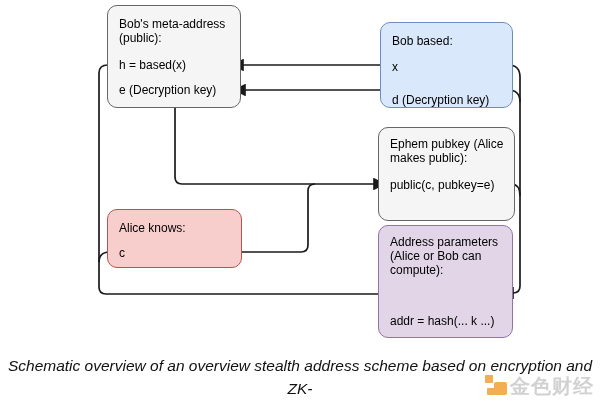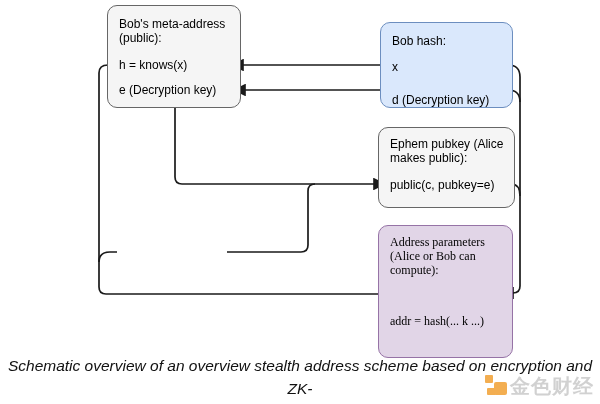--- a/index.html
+++ b/index.html
@@ -25,23 +25,23 @@
     white-space:normal;
   }
   .box .item{
     position:absolute;
     left:11px;
     line-height:14px;
     white-space:nowrap;
   }
   #box-bob-meta{left:107px;top:5px;width:134px;height:103px;background:#f5f5f5;border:1.5px solid #666666;padding-left:25px;}
   #box-bob-knows{left:380px;top:22px;width:133px;height:86px;background:#dae8fc;border:1.5px solid #6c8ebf;}
-  #box-ephem{left:378px;top:127px;width:137px;height:81px;background:#f5f5f5;border:1.5px solid #666666;}
+  #box-ephem{left:378px;top:127px;width:137px;height:94px;background:#f5f5f5;border:1.5px solid #666666;}
   #box-alice-knows{left:107px;top:209px;width:135px;height:59px;background:#f8cecc;border:1.5px solid #b85450;}
-  #box-address-params{left:378px;top:225px;width:135px;height:133px;background:#e1d5e7;border:1.5px solid #9673a6;font-family:Liberation Serif, serif;}
+  #box-address-params{left:378px;top:225px;width:135px;height:113px;background:#e1d5e7;border:1.5px solid #9673a6;}
 
   #caption{
     position:absolute;
     left:0;top:354px;width:600px;
     text-align:center;
     font-style:italic;
     font-size:15.5px;
     line-height:23px;
     color:#111;
   }
@@ -82,35 +82,39 @@
       <path d="M 120 65 L 108 65 Q 99 65 99 73 L 99 287 Q 99 294 106 294 L 389 294" marker-end="url(#arrow)"></path>
       <path d="M 117 252 L 110 252 Q 99 252 99 262"></path>
       <path d="M 508 65 Q 520 65 520 77 L 520 286 Q 520 293 513 293 L 503 293" marker-end="url(#arrow)"></path>
       <path d="M 508 90 Q 520 90 520 102"></path>
       <path d="M 511 184 Q 520 184 520 196"></path>
     </g>
   </svg>
 
   <div class="box" id="box-bob-meta">
     <span class="title" style="top:11px">Bob's meta-address (public):</span>
-    <span class="item" style="top:52px">h = knows(x)</span>
+    <span class="item" style="top:52px">h = based(x)</span>
     <span class="item" style="top:77px">e (Decryption key)</span>
   </div>
 
   <div class="box" id="box-bob-knows">
-    <span class="title" style="top:11px">Bob hash:</span>
+    <span class="title" style="top:11px">Bob based:</span>
     <span class="item" style="top:37px">x</span>
     <span class="item" style="top:70px">d (Decryption key)</span>
   </div>
 
   <div class="box" id="box-ephem">
     <span class="title" style="top:9px">Ephem pubkey (Alice makes public):</span>
     <span class="item" style="top:50px">public(c, pubkey=e)</span>
   </div>
 
+  <div class="box" id="box-alice-knows">
+    <span class="title" style="top:11px">Alice knows:</span>
+    <span class="item" style="top:36px">c</span>
+  </div>
 
   <div class="box" id="box-address-params">
     <span class="title" style="top:9px">Address parameters (Alice or Bob can compute):</span>
     <span class="item" style="top:88px">addr = hash(... k ...)</span>
   </div>
 
   <div id="caption">
     <div>Schematic overview of an overview stealth address scheme based on encryption and ZK-</div>
     <div>SNARKs.</div>
   </div>

